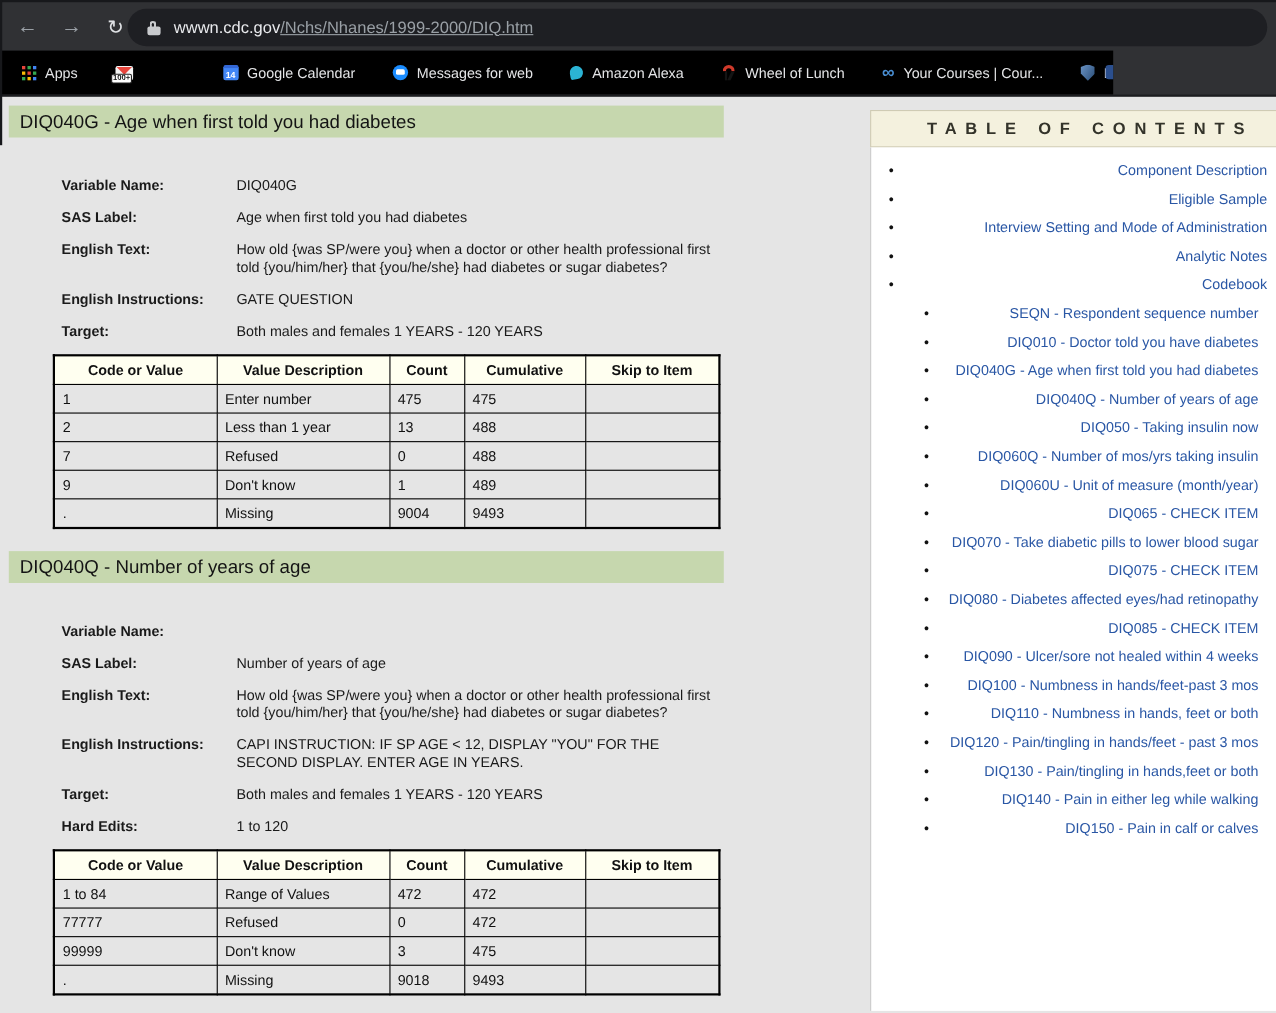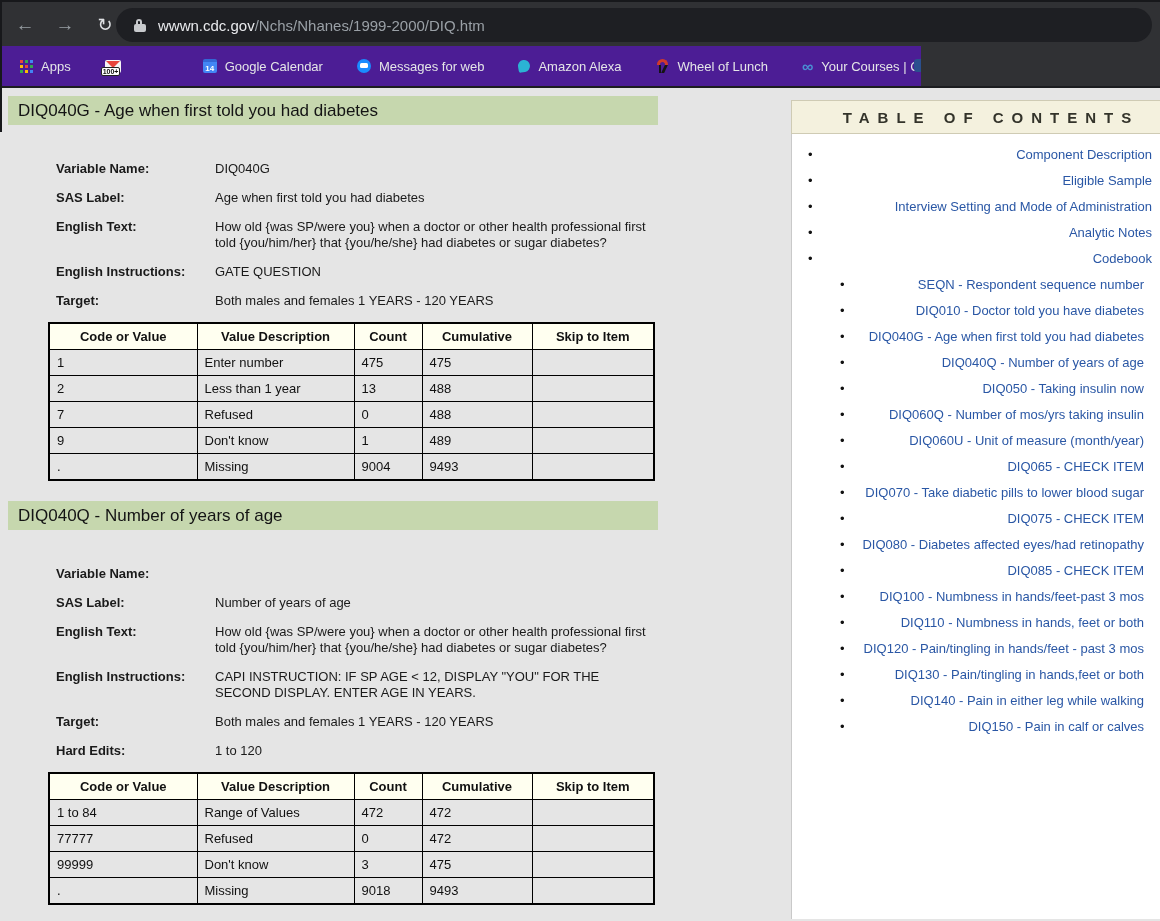--- a/index.html
+++ b/index.html
@@ -12,23 +12,23 @@
   .left-edge{position:absolute;left:0;top:0;width:2px;height:132px;background:#17181b;z-index:50;}
   .toolbar{position:absolute;left:0;top:2px;width:1160px;height:42px;display:flex;align-items:center;}
   .navbtn{width:30px;height:30px;display:flex;align-items:center;justify-content:center;font-size:19px;color:#9aa0a6;margin-left:10px;}
   .navbtn.reload{color:#dfe1e4;font-size:18px;}
   .omnibox{position:absolute;left:116px;right:8px;top:4px;height:34px;border-radius:17px;background:#1e1f23;display:flex;align-items:center;padding-left:18px;box-sizing:border-box;}
   .lock{position:relative;width:12px;height:13px;margin-right:12px;flex-shrink:0;}
   .lock .shackle{position:absolute;top:0;left:2px;width:6px;height:7px;border:2px solid #c8cacd;border-bottom:none;border-radius:4px 4px 0 0;box-sizing:border-box;}
   .lock .bodyp{position:absolute;bottom:0;left:0;width:12px;height:8px;background:#c8cacd;border-radius:2px;}
   .url{font-size:15px;white-space:nowrap;}
   .url .host{color:#e9eaed;}
-  .url .path{color:#9aa0a6;}
+  .url .path{color:#9aa0a6;text-decoration:underline;}
   
-  .bookmarks{position:absolute;left:0;top:44px;width:921px;height:40px;background:#4c1d95;display:flex;align-items:center;padding-left:20px;box-sizing:border-box;gap:34px;overflow:hidden;}
+  .bookmarks{position:absolute;left:0;top:44px;width:1012px;height:40px;background:#000000;display:flex;align-items:center;padding-left:20px;box-sizing:border-box;gap:34px;overflow:hidden;}
   .bm{display:flex;align-items:center;gap:8px;color:#e4e5e7;font-size:13px;white-space:nowrap;}
   .chrome .divider{position:absolute;left:0;top:84px;width:1160px;height:4px;background:#1c1d20;}
   
   .ic-apps{width:13px;height:13px;display:grid;grid-template-columns:3px 3px 3px;grid-template-rows:3px 3px 3px;gap:2px;}
   .ic-apps i{display:block;}
   .ic-gmail{position:relative;width:16px;height:13px;background:#f5f5f5;border-radius:2px;}
   .ic-gmail .m{position:absolute;left:1px;top:1px;width:0;height:0;border-left:7px solid transparent;border-right:7px solid transparent;border-top:7px solid #e8453c;}
   .ic-gmail .badge{position:absolute;left:-4px;bottom:-3px;background:#fff;border:1px solid #222;color:#111;font-size:7px;font-weight:bold;line-height:7px;padding:0 1px;border-radius:2px;}
   .ic-cal{width:14px;height:14px;background:#4286f5;border-radius:2px;color:#fff;font-size:8px;font-weight:bold;display:flex;align-items:flex-end;justify-content:center;box-sizing:border-box;border-top:3px solid #3367d6;margin-left:48px;}
   .ic-msg{width:14px;height:14px;border-radius:50%;background:#1a8cff;position:relative;}
@@ -390,20 +390,23 @@
           </li>
 
           <li class="l2">
             <a>DIQ080 - Diabetes affected eyes/had retinopathy</a>
           </li>
 
           <li class="l2">
             <a>DIQ085 - CHECK ITEM</a>
           </li>
 
+          <li class="l2">
+            <a>DIQ090 - Ulcer/sore not healed within 4 weeks</a>
+          </li>
 
           <li class="l2">
             <a>DIQ100 - Numbness in hands/feet-past 3 mos</a>
           </li>
 
           <li class="l2">
             <a>DIQ110 - Numbness in hands, feet or both</a>
           </li>
 
           <li class="l2">

